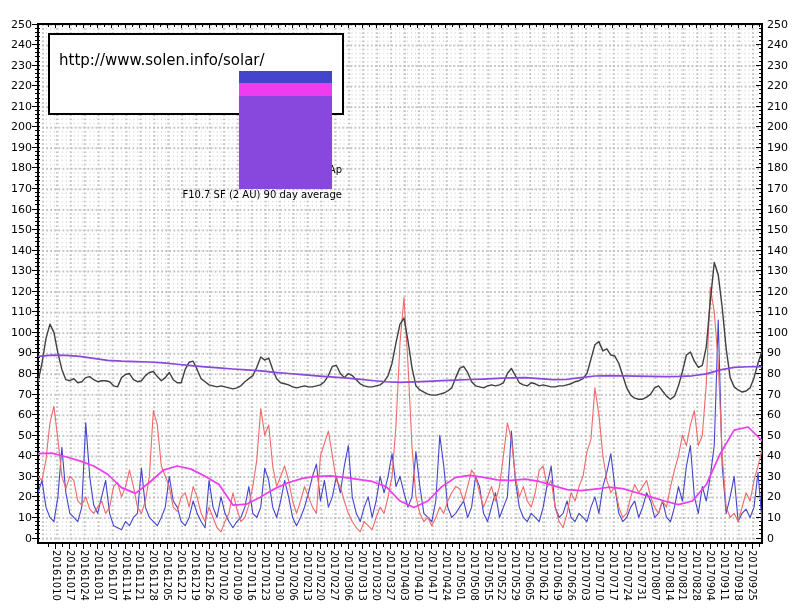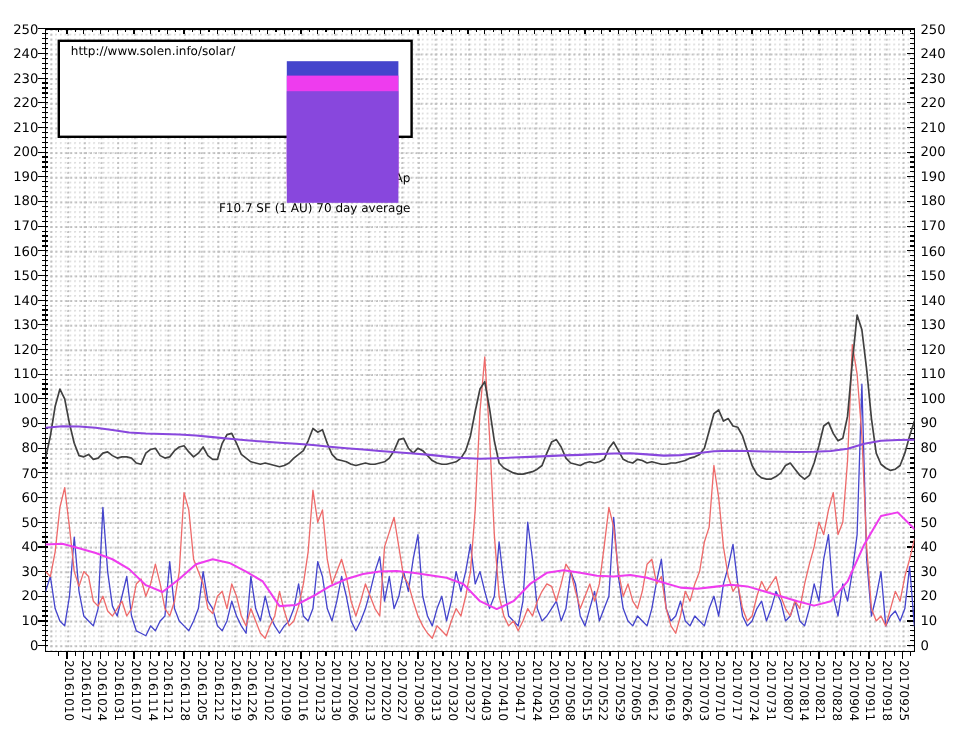--- a/index.html
+++ b/index.html
@@ -15,21 +15,21 @@
     background-size:4.112px 20.56px,13.923px 4.112px,3.978px 4.112px;
     background-position:0 0,3.98px 0,0 0;}
   #plot-svg{position:absolute;left:0;top:0;}
   .ylab{position:absolute;font-size:11px;color:#000;line-height:13px;height:13px;}
   .ylab.left{left:0;width:32px;text-align:right;}
   .ylab.right{left:767px;width:32px;text-align:left;}
   .xlab{position:absolute;font-size:10px;color:#000;line-height:10px;height:10px;
         white-space:nowrap;transform:rotate(90deg);transform-origin:0 0;}
   #legend{position:absolute;left:48px;top:33px;width:296px;height:82px;
           background:#ffffff;border:2px solid #000;box-sizing:border-box;}
-  #legend-url{font-size:10px;color:#000;margin:3px 0 2px 9px;}
+  #legend-url{font-size:15px;color:#000;margin:16px 0 2px 9px;}
   .lrow{display:flex;align-items:flex-end;height:12.4px;padding-left:7px;flex-direction:column;}
   .lswatch{width:93px;height:2px;flex:0 0 93px;margin-right:10px;}
   .llabel{font-size:10px;color:#000;white-space:nowrap;}
 </style>
 </head>
 <body>
 
 <div id="chart">
   <div id="plot-grid"></div>
   <svg id="plot-svg" width="800" height="609">
@@ -619,17 +619,17 @@
     <div id="legend-rows">
         <div class="lrow">
           <span class="lswatch" style="background: rgb(68, 68, 204);"></span>
           <span class="llabel">Potsdam Ap</span>
         </div>
         <div class="lrow">
           <span class="lswatch" style="background: rgb(238, 60, 238);"></span>
         </div>
         <div class="lrow">
           <span class="lswatch" style="background: rgb(136, 71, 221);"></span>
-          <span class="llabel">F10.7 SF (1 AU) 70 day average</span>
+          <span class="llabel">F10.7 SF (2 AU) 90 day average</span>
         </div>
       </div>
   </div>
 </div>
 
 </body></html>

